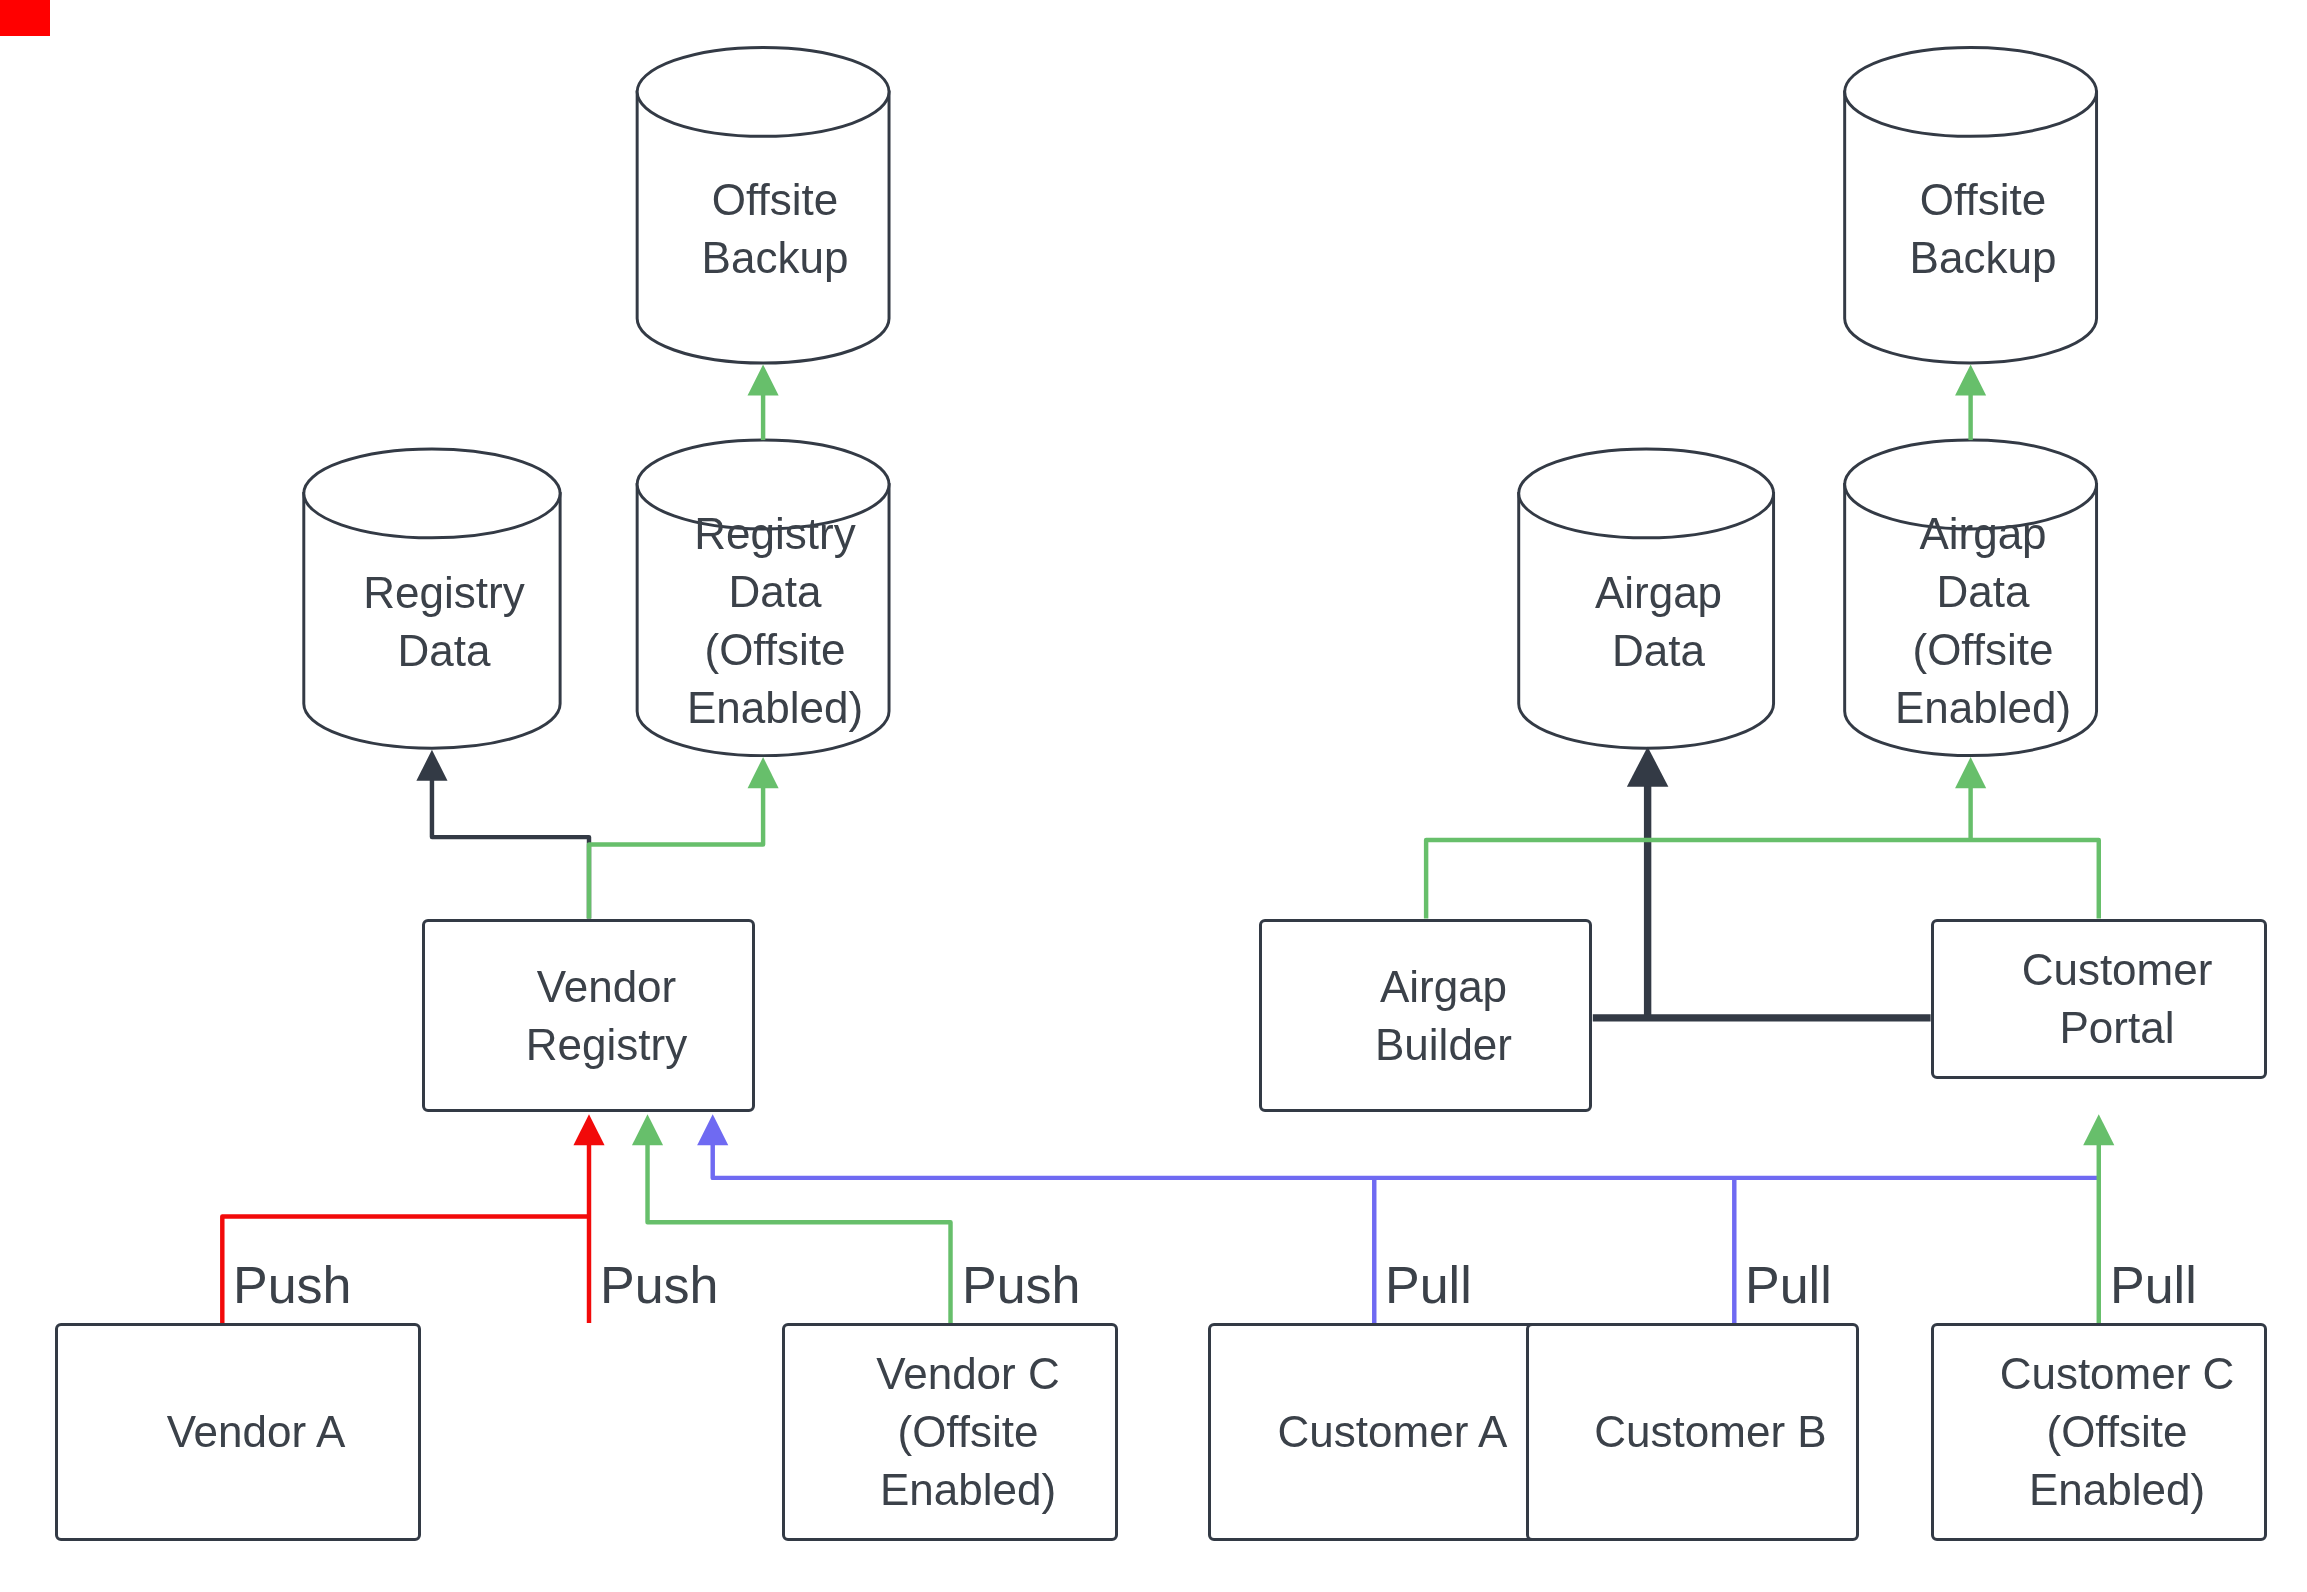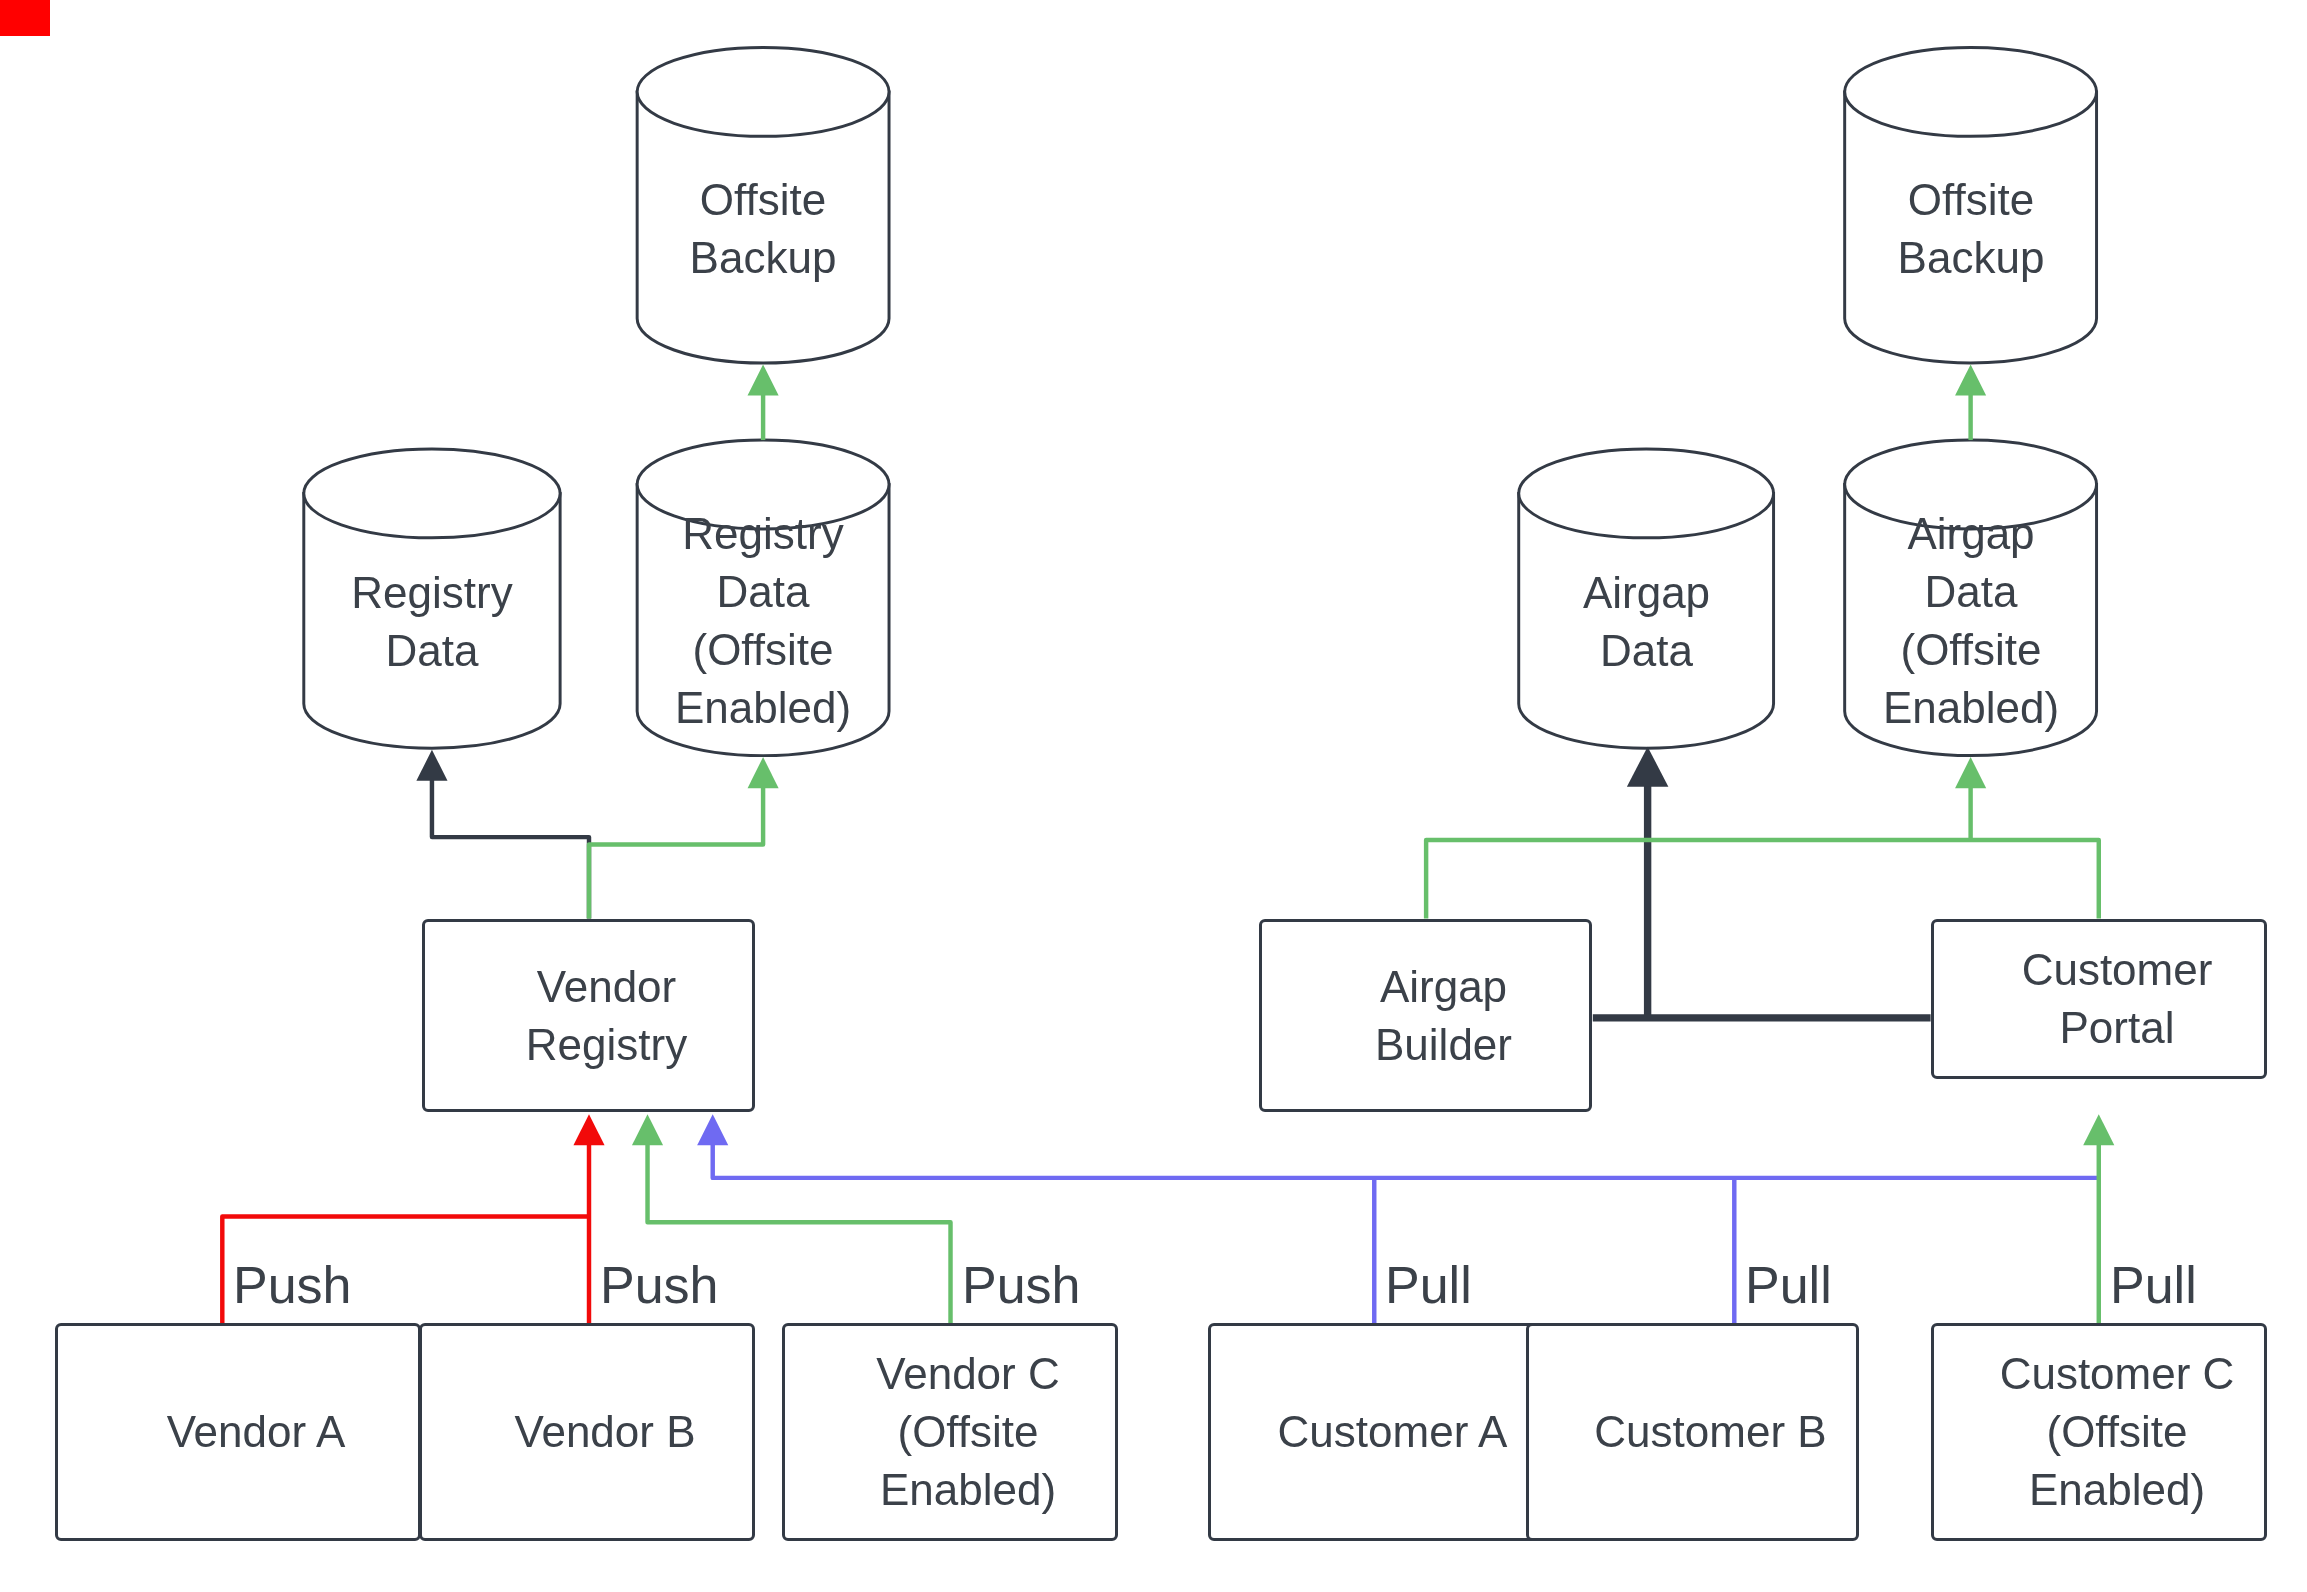--- a/index.html
+++ b/index.html
@@ -57,20 +57,21 @@
     position: absolute;
     display: flex;
     align-items: center;
     justify-content: center;
     text-align: center;
     white-space: pre-line;
     font-size: 44px;
     line-height: 58px;
     color: var(--text);
     pointer-events: none;
+    margin-left: 12px;
   }
   .edge-label {
     position: absolute;
     font-size: 52px;
     line-height: 52px;
     color: var(--text);
     white-space: nowrap;
   }
   .corner-artifact {
     position: absolute;
@@ -158,21 +159,20 @@
 
     <g>
       <path class="line line-green" d="M2660,594 V532"></path>
       <path class="head-green" d="M2660,492 L2639,534 L2681,534 Z"></path>
     </g>
   </svg>
 
   <div class="box" style="left:422px;  top:919px; width:333px; height:193px">Vendor
 Registry</div>
   <div class="box" style="left:55px;   top:1323px; width:366px; height:218px">Vendor A</div>
-  <div class="box" style="left:419px;  top:1323px; width:336px; height:218px">Vendor B</div>
   <div class="box" style="left:782px; top:1323px; width:336px; height:218px">Vendor C
 (Offsite
 Enabled)</div>
   <div class="box" style="left:1259px; top:919px; width:333px; height:193px">Airgap
 Builder</div>
   <div class="box" style="left:1931px; top:919px; width:336px; height:160px">Customer
 Portal</div>
   <div class="box" style="left:1208px; top:1323px; width:333px; height:218px">Customer A</div>
   <div class="box" style="left:1526px; top:1323px; width:333px; height:218px">Customer B</div>
   <div class="box" style="left:1931px; top:1323px; width:336px; height:218px">Customer C

